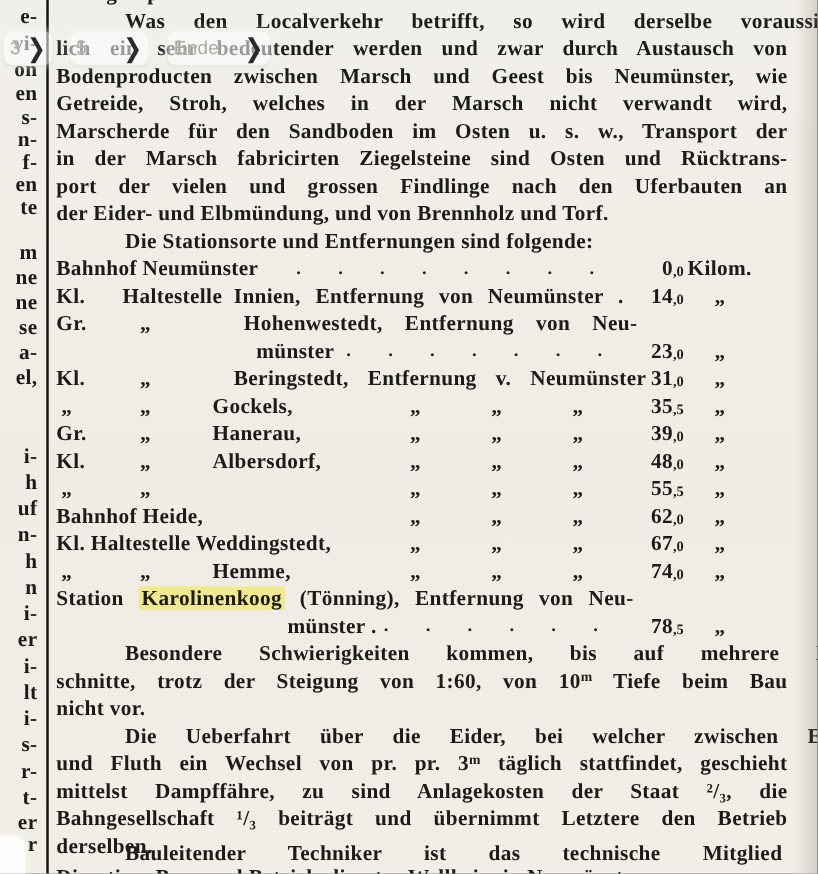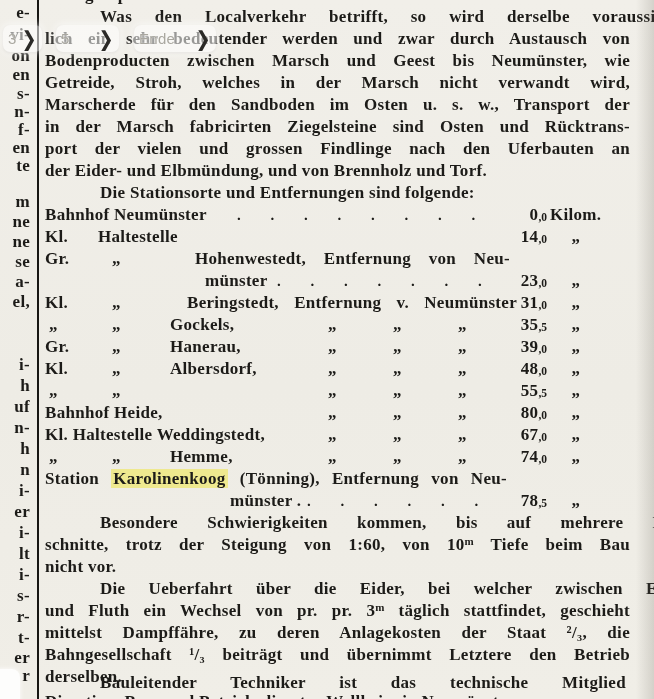--- a/index.html
+++ b/index.html
@@ -91,20 +91,21 @@
       <div class="tl" style="top: 182px; padding-left: 55px;">Die Stationsorte und Entfernungen sind folgende:</div>
       <div class="tl" style="top: 204px;">
         <span class="cell" style="left: 0px;">Bahnhof Neumünster</span>
         <span class="leader" style="left: 192px; width: 260px;">. . . . . . . . . . . . . . . . . . . . . . . . </span>
         <span class="numcol"><span>0</span><span class="dec">,0</span></span>
         <span class="kilom">Kilom.</span>
       </div>
       <div class="tl" style="top: 226px;">
         <span class="cell" style="left: 0px;">Kl.</span>
         <span class="cell" style="left: 53px;">Haltestelle</span>
+        <span class="cell cjust" style="left: 142px; width: 312px;">Innien, Entfernung von Neumünster .</span>
         <span class="numcol"><span>14</span><span class="dec">,0</span></span>
         <span class="unitcol">„</span>
       </div>
       <div class="tl" style="top: 248px;">
         <span class="cell" style="left: 0px;">Gr.</span>
         <span class="cell" style="left: 67px;">„</span>
         <span class="cell cjust" style="left: 150px; width: 315px;">Hohenwestedt, Entfernung von Neu-</span>
       </div>
       <div class="tl" style="top: 270px;">
         <span class="cell" style="left: 160px;">münster</span>
@@ -156,21 +157,21 @@
         <span class="cell" style="left: 348px;">„</span>
         <span class="cell" style="left: 413px;">„</span>
         <span class="numcol"><span>55</span><span class="dec">,5</span></span>
         <span class="unitcol">„</span>
       </div>
       <div class="tl" style="top: 402px;">
         <span class="cell" style="left: 0px;">Bahnhof Heide,</span>
         <span class="cell" style="left: 283px;">„</span>
         <span class="cell" style="left: 348px;">„</span>
         <span class="cell" style="left: 413px;">„</span>
-        <span class="numcol"><span>80</span><span class="dec">,0</span></span>
+        <span class="numcol"><span>62</span><span class="dec">,0</span></span>
         <span class="unitcol">„</span>
       </div>
       <div class="tl" style="top: 424px;">
         <span class="cell" style="left: 0px;">Kl. Haltestelle Weddingstedt,</span>
         <span class="cell" style="left: 283px;">„</span>
         <span class="cell" style="left: 348px;">„</span>
         <span class="cell" style="left: 413px;">„</span>
         <span class="numcol"><span>67</span><span class="dec">,0</span></span>
         <span class="unitcol">„</span>
       </div>
@@ -189,21 +190,21 @@
         <span class="cell" style="left: 185px;">münster .</span>
         <span class="leader" style="left: 262px; width: 186px;">. . . . . . . . . . . . . . . . . . . . . . . . </span>
         <span class="numcol"><span>78</span><span class="dec">,5</span></span>
         <span class="unitcol">„</span>
       </div>
       <div class="tl just" style="top: 512px; padding-left: 55px;">Besondere Schwierigkeiten kommen, bis auf mehrere Ein-</div>
       <div class="tl just" style="top: 534px;"><span>schnitte, trotz der Steigung von 1:60, von 10</span><sup>m</sup><span> Tiefe beim Bau</span></div>
       <div class="tl" style="top: 556px;">nicht vor.</div>
       <div class="tl just" style="top: 578px; padding-left: 55px;">Die Ueberfahrt über die Eider, bei welcher zwischen Ebbe</div>
       <div class="tl just" style="top: 600px;"><span>und Fluth ein Wechsel von pr. pr. 3</span><sup>m</sup><span> täglich stattfindet, geschieht</span></div>
-      <div class="tl just" style="top: 622px;">mittelst Dampffähre, zu deren Anlagekosten der Staat ²/₃, die</div>
+      <div class="tl just" style="top: 622px;">mittelst Dampffähre, zu sind Anlagekosten der Staat ²/₃, die</div>
       <div class="tl just" style="top: 644px;">Bahngesellschaft ¹/₃ beiträgt und übernimmt Letztere den Betrieb</div>
       <div class="tl" style="top: 666px;">derselben.</div>
       <div class="tl just" style="top: 672px; padding-left: 55px;">Bauleitender Techniker ist das technische Mitglied der</div>
       <div class="tl" style="top: 691px;">Direction, Bau- und Betriebsdirector Wellheim in Neumünster.</div>
     </div>
 
   <div class="gutter"></div>
 
   <div class="navbtn" style="left:3px;width:39px;">
     <span class="nav-num">3</span>

